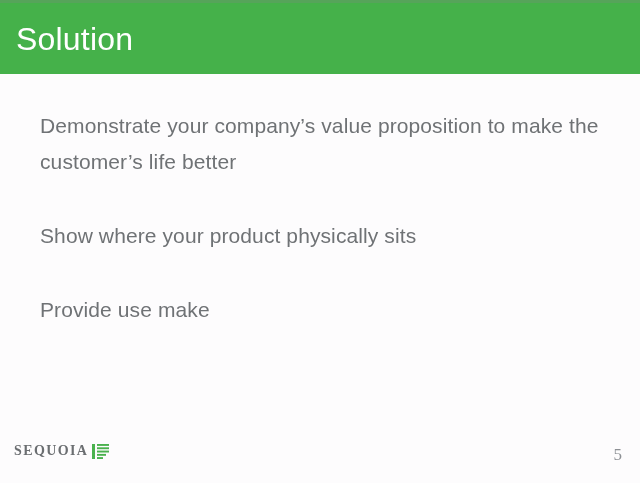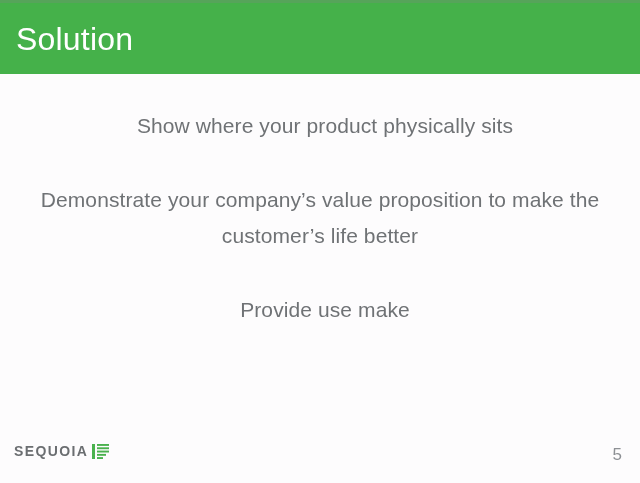--- a/index.html
+++ b/index.html
@@ -12,21 +12,20 @@
     background: #fdfcfd;
     font-family: "Liberation Sans", sans-serif;
     overflow: hidden;
   }
 
   #slide {
     position: relative;
     width: 640px;
     height: 483px;
     background: #fdfcfd;
-    text-align: center;
   }
 
   
   #header-band {
     position: absolute;
     left: 0;
     top: 0;
     width: 640px;
     height: 74px;
     background: #45b14a;
@@ -69,20 +68,21 @@
   .body-block.b2 { margin: 0 0 38px 0; }
   .body-block.b3 { margin: 0; }
 
   
   #footer {
     position: absolute;
     left: 0;
     bottom: 0;
     width: 640px;
     height: 52px;
+    font-family: Liberation Serif, serif;
   }
   #logo {
     position: absolute;
     left: 14px;
     top: 12px;
     display: flex;
     align-items: center;
     gap: 4px;
   }
   #logo-wordmark {
@@ -109,22 +109,22 @@
 <body>
 
 <div id="slide">
 
   <div id="header-band">
     <div id="header-top-rule"></div>
     <div id="slide-title">Solution</div>
   </div>
 
   <div id="body-content">
+    <p class="body-block b1">Demonstrate your company’s value proposition to make the customer’s life better</p>
     <p class="body-block b2">Show where your product physically sits</p>
-    <p class="body-block b1">Demonstrate your company’s value proposition to make the customer’s life better</p>
     <p class="body-block b3">Provide use make</p>
   </div>
 
   <div id="footer">
 
     <div id="logo">
       <span id="logo-wordmark">SEQUOIA</span>
       <svg id="logo-mark" viewBox="0 0 17 15" aria-hidden="true">
         <rect x="0" y="0" width="3" height="15" fill="#4ab24e"></rect>
         <rect x="5" y="0" width="12" height="1.9" fill="#4ab24e"></rect>

